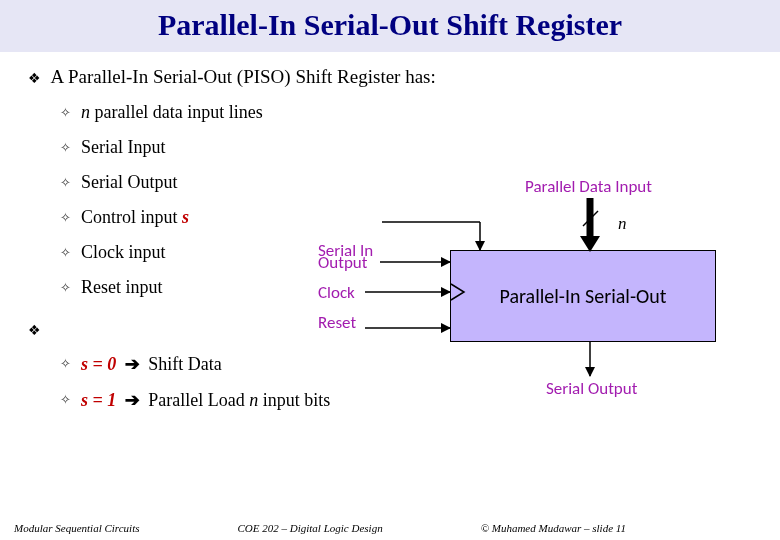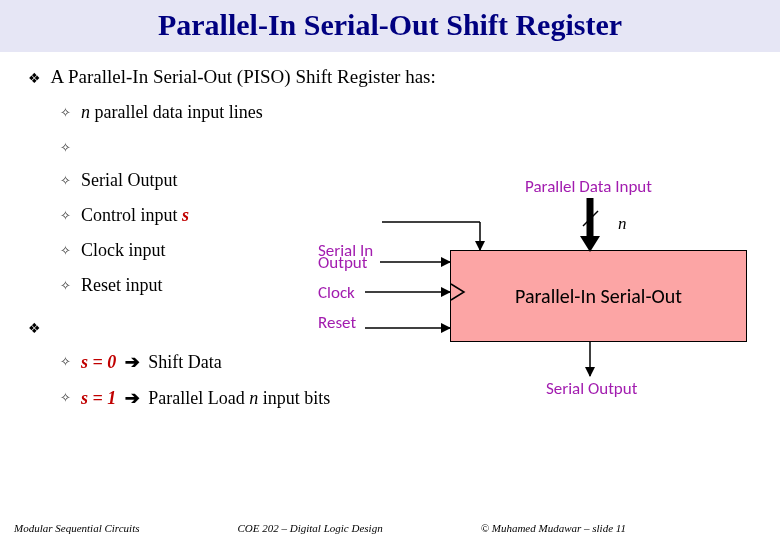--- a/index.html
+++ b/index.html
@@ -71,23 +71,23 @@
   .dlabel {
     position: absolute;
     font-family: Calibri, Arial, sans-serif;
     font-size: 17px;
     color: #a21caf;
   }
   .box {
     position: absolute;
     left: 150px;
     top: 72px;
-    width: 297px;
+    width: 266px;
     height: 92px;
-    background: #fca5a5;
+    background: #c4b5fd;
     border: 1.5px solid #000;
     display: flex;
     align-items: center;
     justify-content: center;
     text-align: center;
     font-family: Calibri, Arial, sans-serif;
     font-size: 20px;
     line-height: 1.2;
   }
   .signal-s {
@@ -142,20 +142,21 @@
 
   <div class="bullet-sub">
     <span class="dia-sub">✧</span>
     <span>
       <span class="ital">n</span><span> parallel data input lines</span>
     </span>
   </div>
 
   <div class="bullet-sub">
     <span class="dia-sub">✧</span>
+    <span>Serial Input</span>
   </div>
 
   <div class="bullet-sub">
     <span class="dia-sub">✧</span>
     <span>Serial Output</span>
   </div>
 
   <div class="bullet-sub">
     <span class="dia-sub">✧</span>
     <span>

